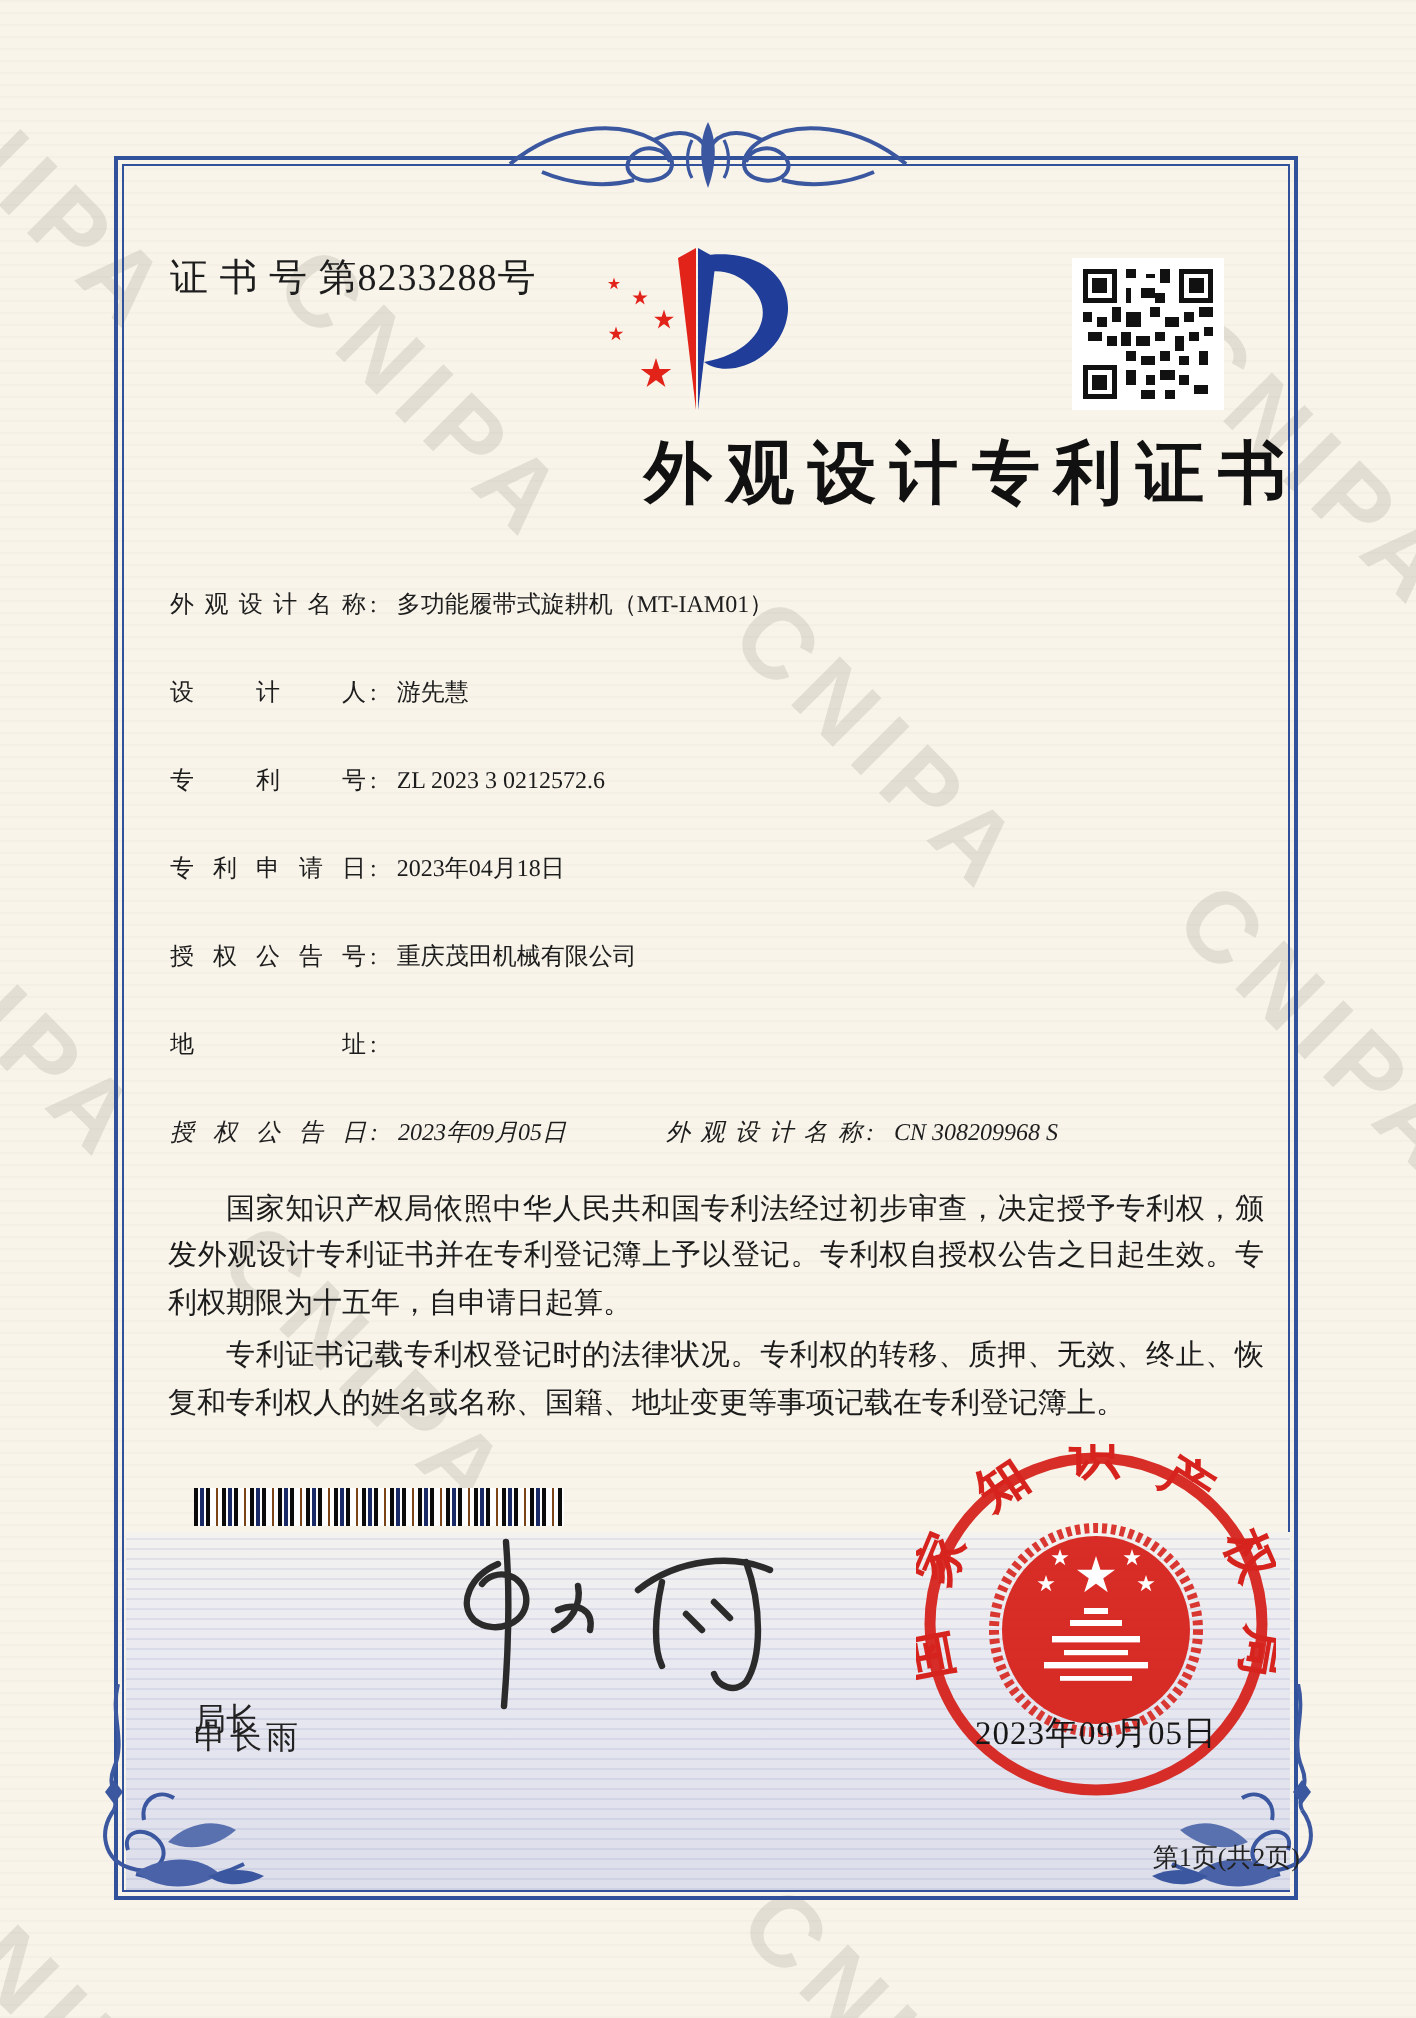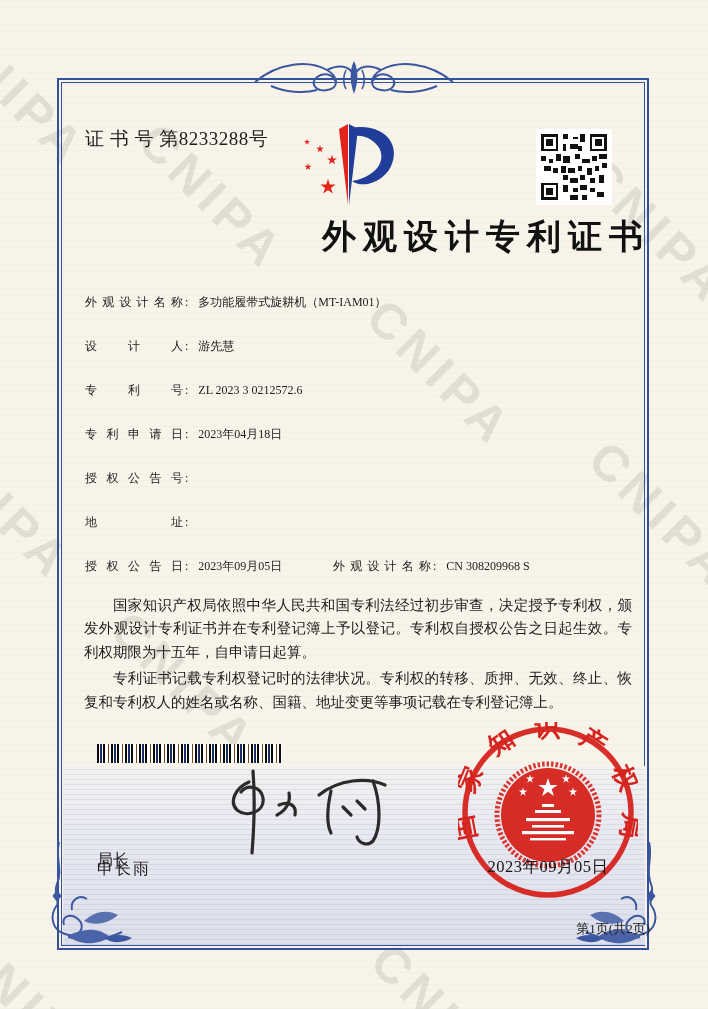--- a/index.html
+++ b/index.html
@@ -33,21 +33,21 @@
   .qr{position:absolute;left:536px;top:129px;z-index:5;background:#fff;padding:3px;}
   .title{
     position:absolute;left:57px;top:214px;width:593px;z-index:5;
     text-align:right;font-size:34px;font-weight:700;letter-spacing:7px;color:#111;
   }
   .fields{position:absolute;left:85px;top:292px;width:548px;z-index:5;font-size:12px;}
   .f-row{display:flex;align-items:baseline;margin-bottom:23px;line-height:21px;}
   .f-label{display:inline-block;width:98px;text-align:justify;text-align-last:justify;flex:none;}
   .f-colon{flex:none;margin:0 10px 0 2px;}
   .f-value{white-space:nowrap;}
-  .f-group{display:flex;align-items:flex-start;}
+  .f-group{display:flex;align-items:flex-start;font-style:italic;}
   .f-group.first{width:248px;flex:none;}
   .paragraphs{position:absolute;left:84px;top:594px;width:548px;z-index:5;
     font-size:14.5px;line-height:1.62;text-align:justify;color:#1c1c1c;}
   .paragraphs p{margin:0 0 3px 0;text-indent:2em;}
   .barcode{
     position:absolute;left:97px;top:744px;width:185px;height:19px;z-index:5;
     background:repeating-linear-gradient(90deg,
       #0a0a0a 0 2px,#fdfdfd 2px 3px,#1a2a66 3px 5px,#fdfdfd 5px 6px,
       #0a0a0a 6px 8px,#fdfdfd 8px 11px,#7a4318 11px 12px,#fdfdfd 12px 14px);
   }
@@ -213,20 +213,21 @@
       <span class="f-value">ZL 2023 3 0212572.6</span>
     </div>
     <div class="f-row">
       <span class="f-label">专利申请日</span>
         <span class="f-colon">:</span>
       <span class="f-value">2023年04月18日</span>
     </div>
     <div class="f-row">
       <span class="f-label">授权公告号</span>
         <span class="f-colon">:</span>
+      <span class="f-value">重庆茂田机械有限公司</span>
     </div>
     <div class="f-row">
       <span class="f-label">地址</span>
         <span class="f-colon">:</span>
     </div>
     <div class="f-row">
       <span class="f-group first">
         <span class="f-label">授权公告日</span>
           <span class="f-colon">:</span>
         <span class="f-value">2023年09月05日</span>

